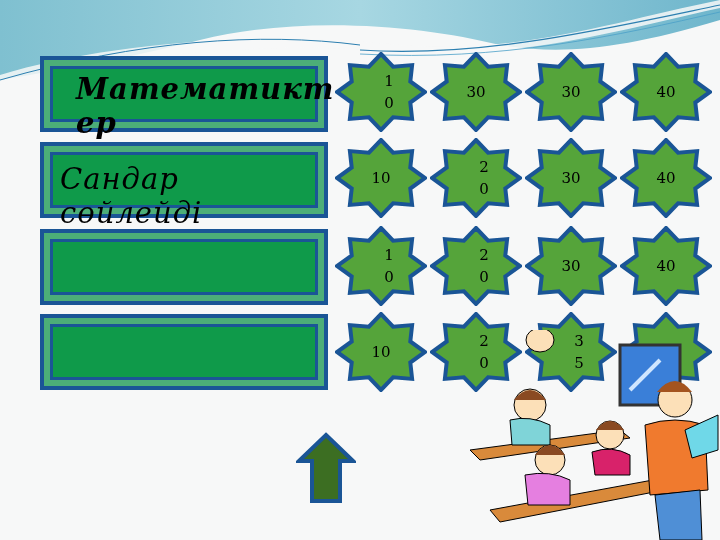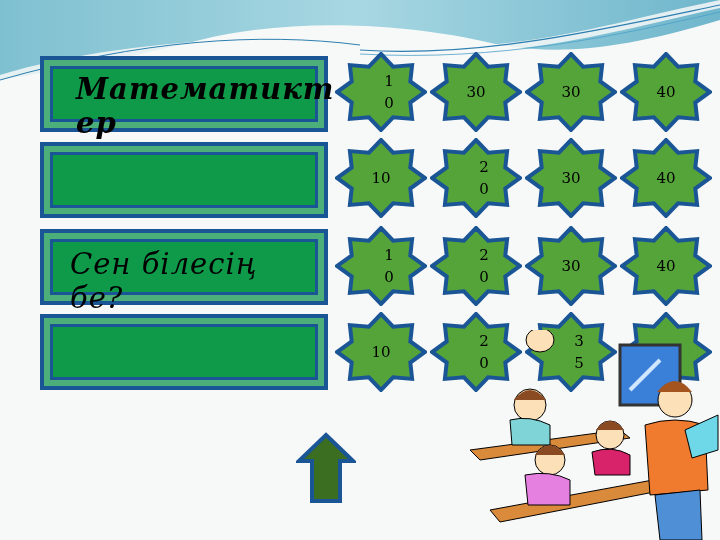--- a/index.html
+++ b/index.html
@@ -36,25 +36,25 @@
 
 <div id="cats">
     <div class="cat" style="top: 56px;">
       <div class="bevel"></div>
       <div class="inner"></div>
       <div class="label" style="left: 36px; top: 16px; width: 250px; font-weight: bold;">Математикт ер</div>
     </div>
     <div class="cat" style="top: 142px;">
       <div class="bevel"></div>
       <div class="inner"></div>
+      <div class="label" style="left: 20px; top: 20px; width: 250px;">Сандар сөйлейді</div>
     </div>
     <div class="cat" style="top: 229px;">
       <div class="bevel"></div>
       <div class="inner"></div>
-      <div class="label" style="left: 30px; top: 18px; width: 240px;">Сен білесің бе?</div>
     </div>
     <div class="cat" style="top: 314px;">
       <div class="bevel"></div>
       <div class="inner"></div>
     </div>
   </div>
 <div id="stars">
     <div class="star" style="top: 52px; left: 335px;">
       <svg viewBox="0 0 92 80">
         <polygon points="46.0,2.0 58.1,14.7 77.1,13.1 75.3,29.5 90.0,40.0 75.3,50.5 77.1,66.9 58.1,65.3 46.0,78.0 33.9,65.3 14.9,66.9 16.7,50.5 2.0,40.0 16.7,29.5 14.9,13.1 33.9,14.7" fill="#55a43a" stroke="#1a5596" stroke-width="4" stroke-linejoin="miter"></polygon>

